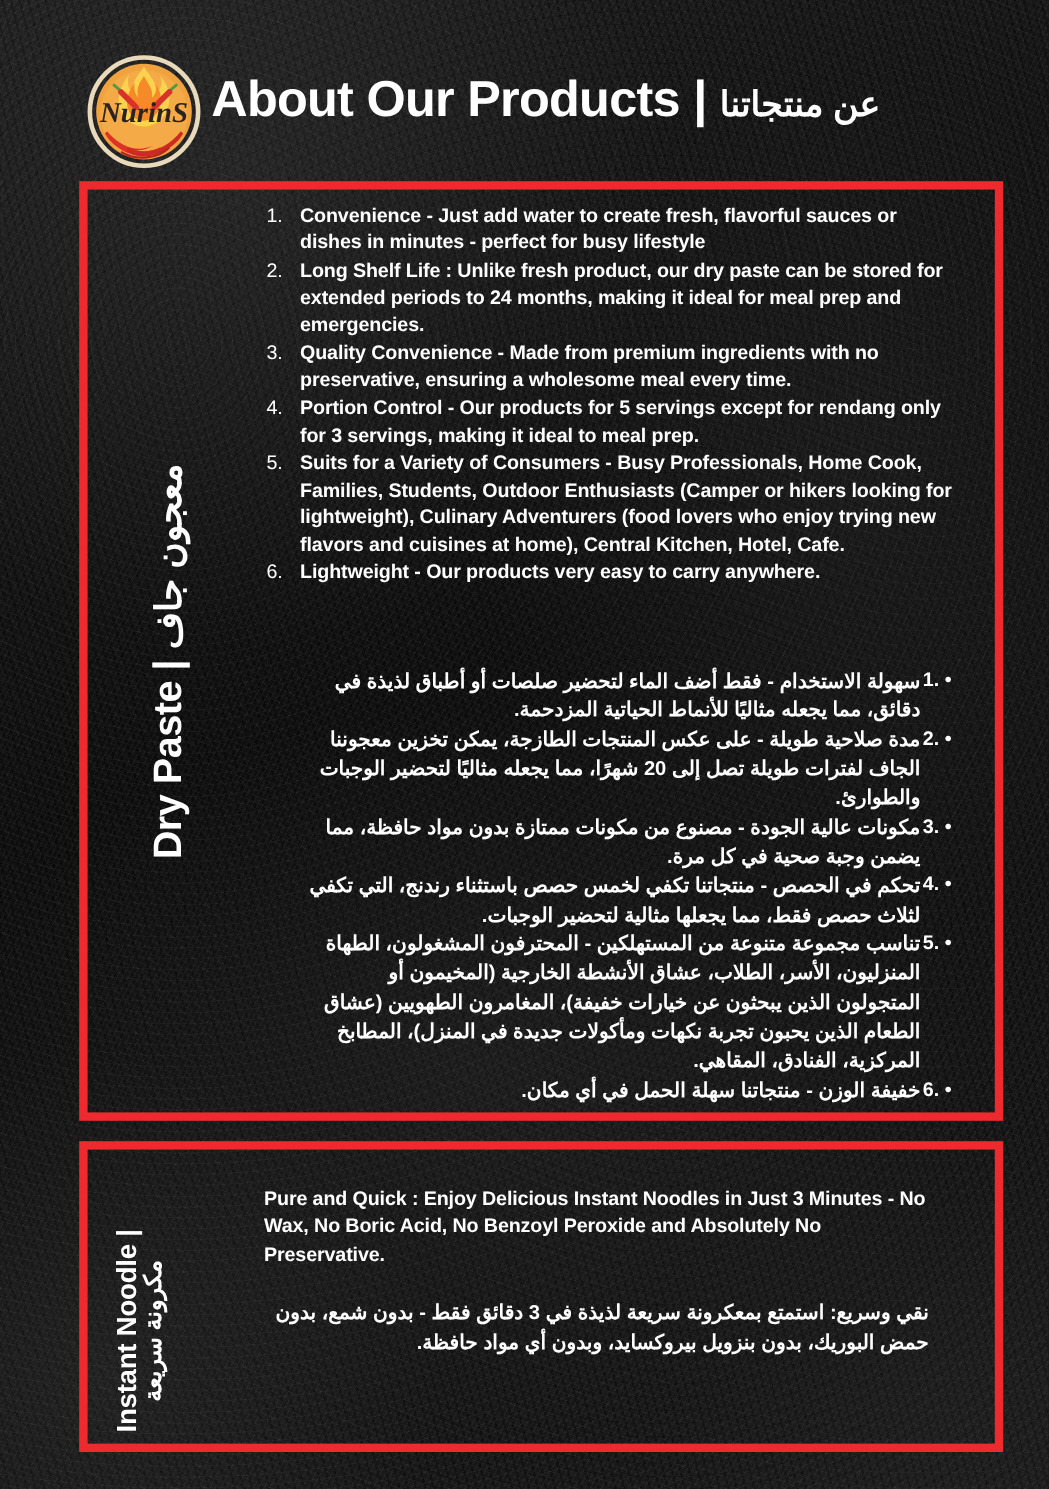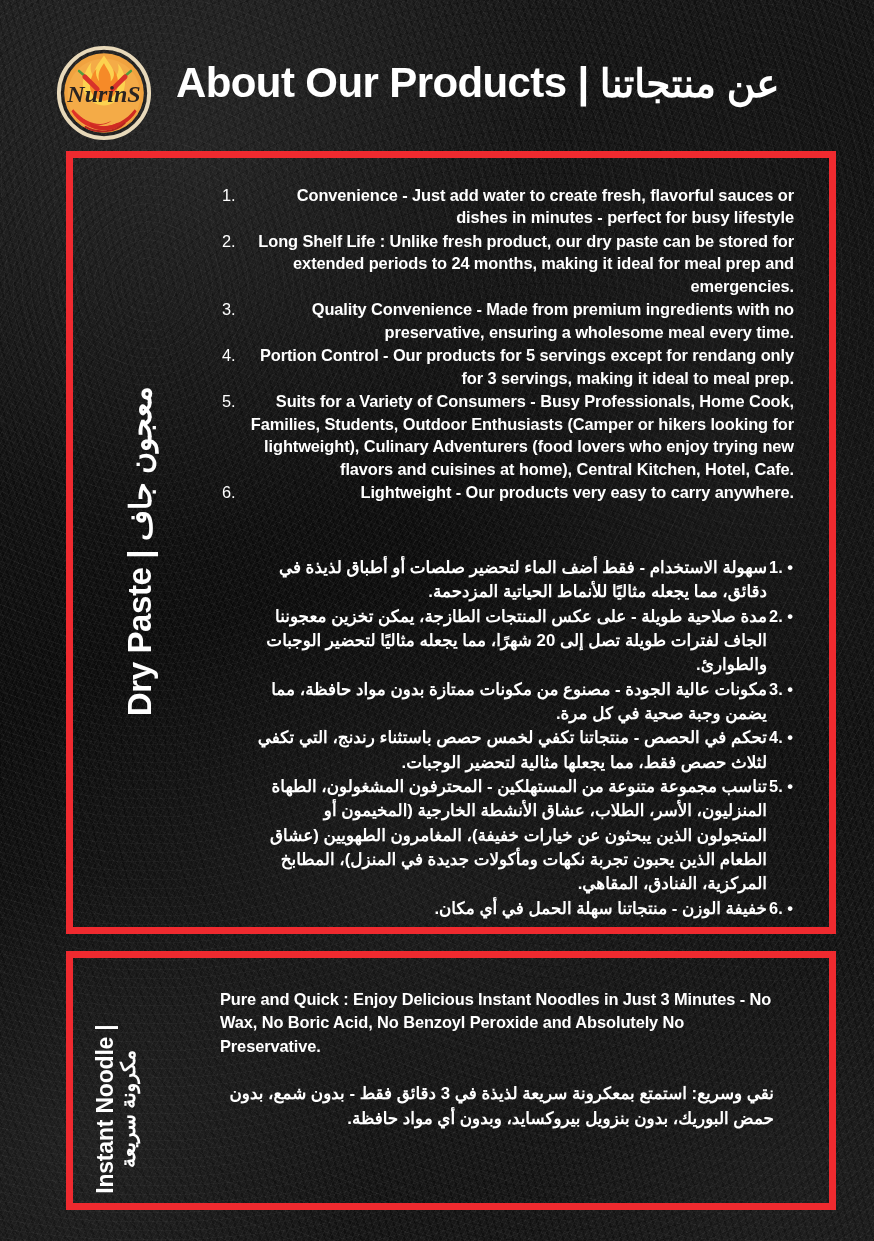--- a/index.html
+++ b/index.html
@@ -49,36 +49,36 @@
   #header {
     position: absolute;
     left: 0; top: 0;
     width: 874px; height: 148px;
     display: flex;
     align-items: center;
   }
 
   #logo {
     position: absolute;
-    left: 56px; top: 42px;
+    left: 72px; top: 42px;
     width: 96px; height: 102px;
   }
 
   #title {
     position: absolute;
     left: 176px;
     top: 62px;
     color: #ffffff;
     font-size: 42px;
     font-weight: bold;
     letter-spacing: -0.6px;
     white-space: nowrap;
     line-height: 1;
   }
-  #title .ar { font-size: 39px; }
+  #title .ar { font-size: 29px; }
 
   
   .panel {
     position: absolute;
     border: 7px solid #ef2a2f;
     background: transparent;
   }
 
   #panel-dry {
     left: 66px; top: 151px;
@@ -119,23 +119,22 @@
   }
   #vlabel-noodle .ar {
     display: block;
     font-size: 20px;
     margin-top: 1px;
   }
 
   
   #dry-en {
     position: absolute;
-    left: 222px; top: 184px;
+    left: 222px; top: 169px;
     width: 572px;
-    text-align: right;
   }
   #dry-ar {
     position: absolute;
     left: 215px; top: 556px;
     width: 578px;
   }
   #noodle-en {
     position: absolute;
     left: 220px; top: 972px;
     width: 560px;

